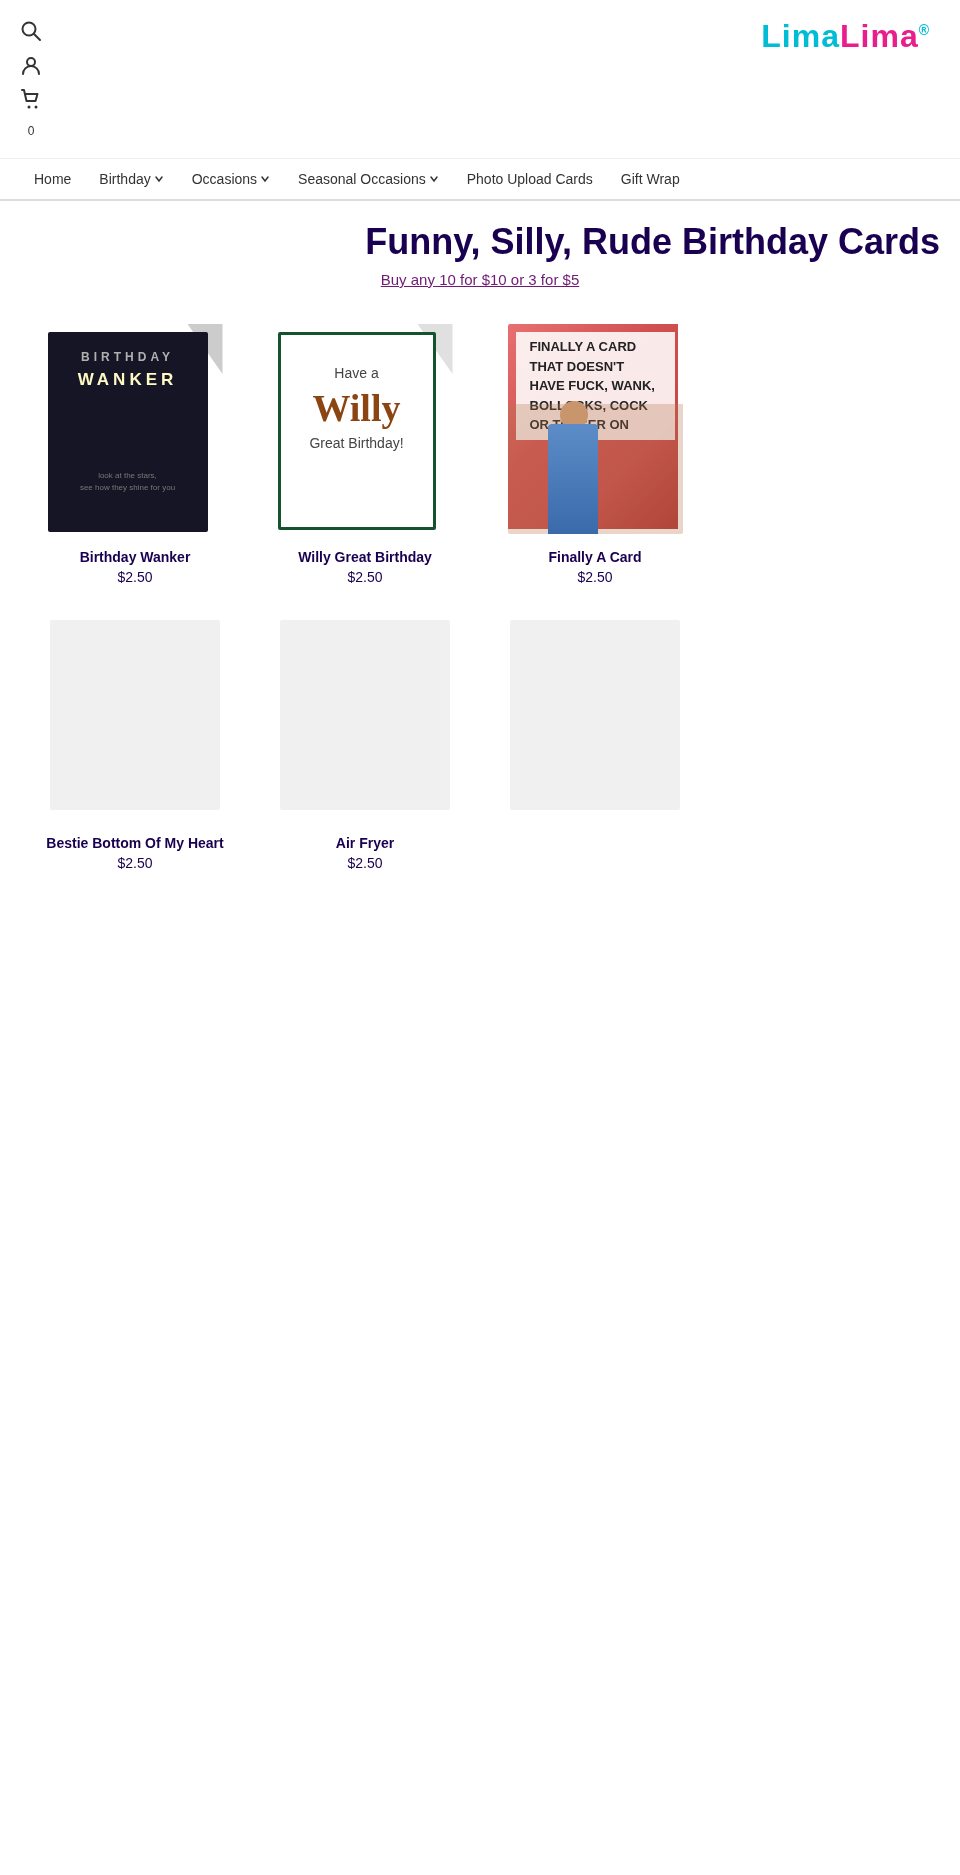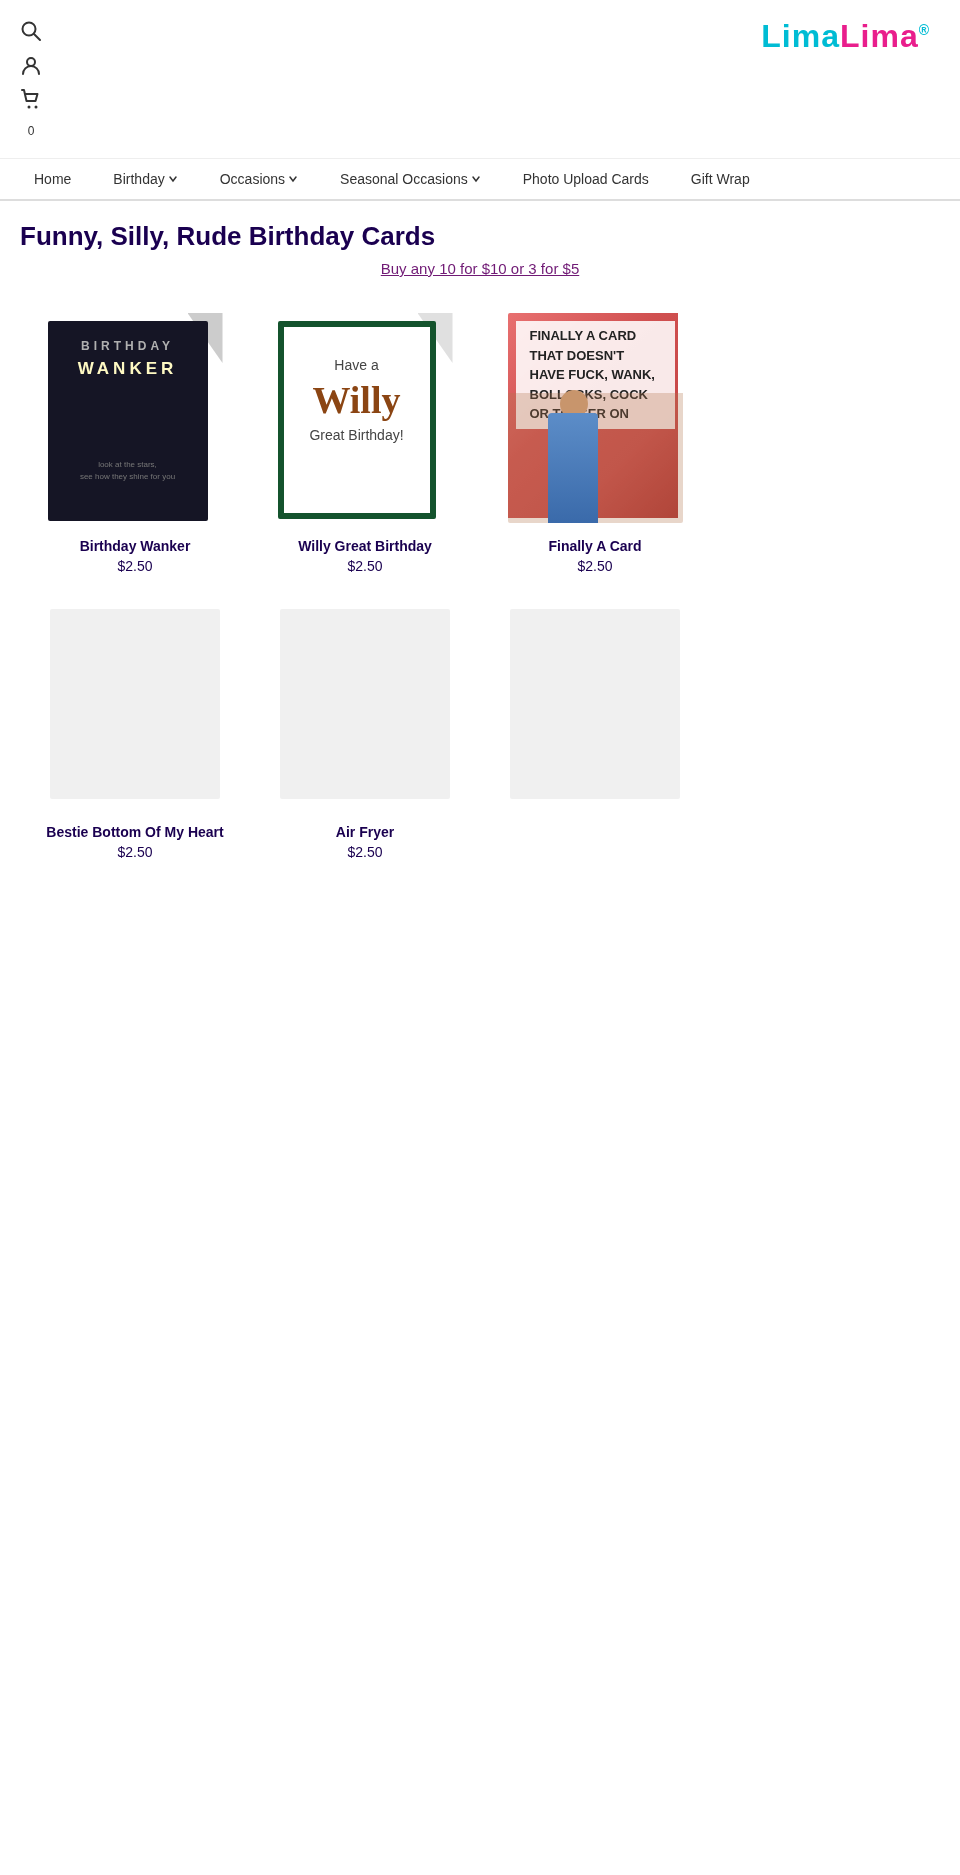--- a/index.html
+++ b/index.html
@@ -39,38 +39,38 @@
     }
 
     
     nav {
       border-bottom: 2px solid #ddd;
       padding: 0 20px;
     }
     nav ul {
       display: flex;
       list-style: none;
-      gap: 14px;
+      gap: 0;
     }
     nav ul li a {
       display: block;
       padding: 12px 14px;
       text-decoration: none;
       color: #333;
       font-size: 14px;
       font-weight: 500;
     }
 
     
     main {
       padding: 20px 20px;
     }
     .page-title {
-      text-align: left;
-      font-size: 26px;
+      text-align: right;
+      font-size: 36px;
       font-weight: bold;
       color: #1a0050;
       margin-bottom: 8px;
     }
     .promo-link {
       text-align: center;
       margin-bottom: 30px;
     }
     .promo-link a {
       color: #701a75;
@@ -218,21 +218,21 @@
       <div class="product-name">Birthday Wanker</div>
       <div class="product-price">$2.50</div>
     </div>
 
     <div class="product-card">
       <div class="product-image-wrap">
         <div style="position:relative;width:175px;height:210px;">
 
           <div style="position:absolute;top:0;right:0;width:35px;height:50px;background:#e0e0e0;clip-path:polygon(100% 0, 100% 100%, 0 0);"></div>
 
-          <div style="position:absolute;top:8px;left:0;width:158px;height:198px;background:#fff;border:6px solid #14532d;border-radius:2px;overflow:hidden;">
+          <div style="position:absolute;top:8px;left:0;width:158px;height:198px;background:#fff;border:3px solid #14532d;border-radius:2px;overflow:hidden;">
             <div style="padding:30px 12px 0 12px;text-align:center;">
               <div style="font-size:14px;color:#444;margin-bottom:5px;">Have a</div>
               <div style="font-size:38px;font-weight:bold;color:#8B4513;font-family:Georgia,serif;margin-bottom:5px;">Willy</div>
               <div style="font-size:14px;color:#444;">Great Birthday!</div>
             </div>
           </div>
         </div>
       </div>
       <div class="product-name">Willy Great Birthday</div>
       <div class="product-price">$2.50</div>

